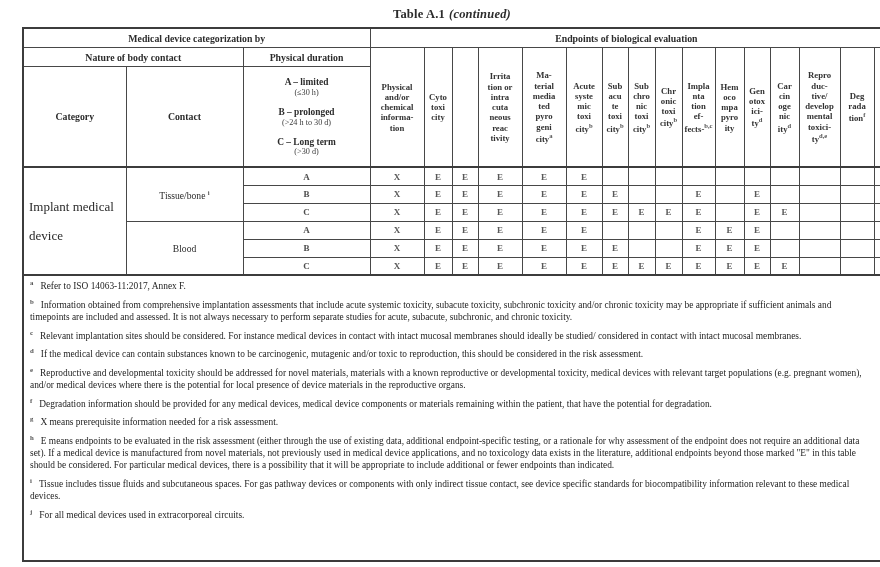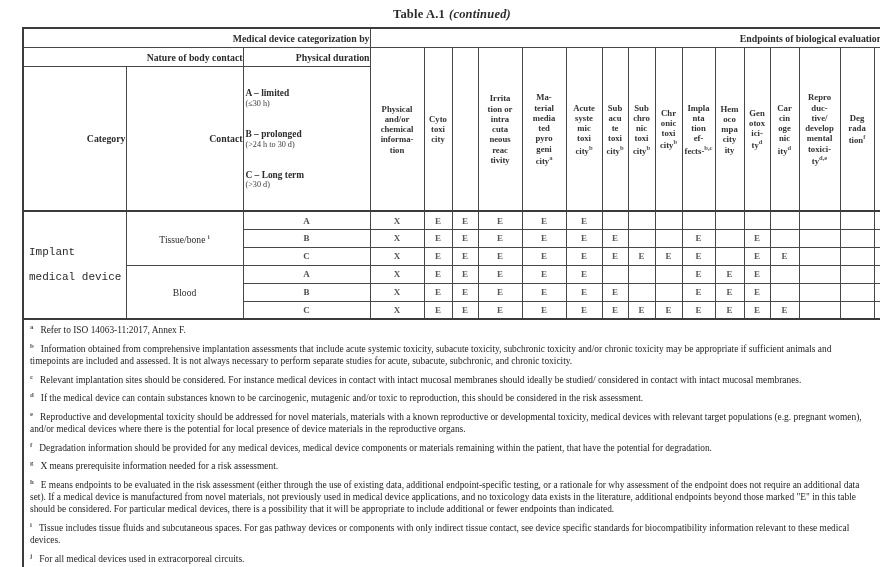--- a/index.html
+++ b/index.html
@@ -13,36 +13,36 @@
   }
   .doc-title .suffix{font-style:italic;margin-left:4px;}
   table.main{
     border-collapse:collapse;table-layout:fixed;width:860px;
     margin:5px 0 0 10px;border:2px solid #3c3c3c;
   }
   td{border:1px solid #474747;padding:0;overflow:hidden;}
   
   thead tr.h1 td,thead tr.h2 td{height:18px;}
   thead tr.h3 td{height:98px;}
-  .hd{font-weight:bold;text-align:right;font-size:9.8px;vertical-align:middle;}
+  .hd{font-weight:bold;text-align:center;font-size:9.8px;vertical-align:middle;}
   .ep-head{
     vertical-align:middle;text-align:center;font-weight:bold;
     font-size:8.7px;line-height:1.18;color:#333;
   }
   .ep-lines{white-space:pre-line;}
   sup{font-size:6.6px;font-weight:bold;color:#555;}
   .dur-cell{vertical-align:middle;}
-  .dur-group{margin:21px 2px;text-align:left;}
+  .dur-group{margin:10px 2px;text-align:center;}
   .dur-label{font-weight:bold;font-size:9.4px;line-height:1.15;}
   .dur-detail{font-size:8.2px;color:#3a3a3a;line-height:1.1;}
   
   tbody.data tr{height:18px;}
   tbody.data tr:first-child td{border-top:2px solid #3c3c3c;}
   .cat-cell{
-    vertical-align:middle;font-size:11px;padding-left:5px;line-height:2.3;color:#2a2a2a;font-family:Liberation Mono, monospace;
+    vertical-align:middle;font-size:13px;padding-left:5px;line-height:2.3;color:#2a2a2a;
   }
   .contact-cell{text-align:center;vertical-align:middle;font-size:9.6px;color:#2a2a2a;}
   .duration-val{text-align:center;vertical-align:middle;font-weight:bold;font-size:9px;color:#4d4d4d;}
   .mark{text-align:center;vertical-align:middle;font-weight:bold;font-size:9px;color:#585858;}
   
   tbody.foot td{
     border:2px solid #3c3c3c;vertical-align:top;height:277px;
     padding:3px 9px 4px 6px;
   }
   .footnote{font-size:9.4px;line-height:1.28;margin:0 0 5.5px 0;color:#242424;}
@@ -131,21 +131,21 @@
 toxi
 city<sup>b</sup></span></td>
           <td class="ep-head" rowspan="2"><span class="ep-lines">Impla
 nta
 tion
 ef-
 fects-<sup>b,c</sup></span></td>
           <td class="ep-head" rowspan="2"><span class="ep-lines">Hem
 oco
 mpa
-city
+pyro
 ity</span></td>
           <td class="ep-head" rowspan="2"><span class="ep-lines">Gen
 otox
 ici-
 ty<sup>d</sup></span></td>
           <td class="ep-head" rowspan="2"><span class="ep-lines">Car
 cin
 oge
 nic
 ity<sup>d</sup></span></td>

